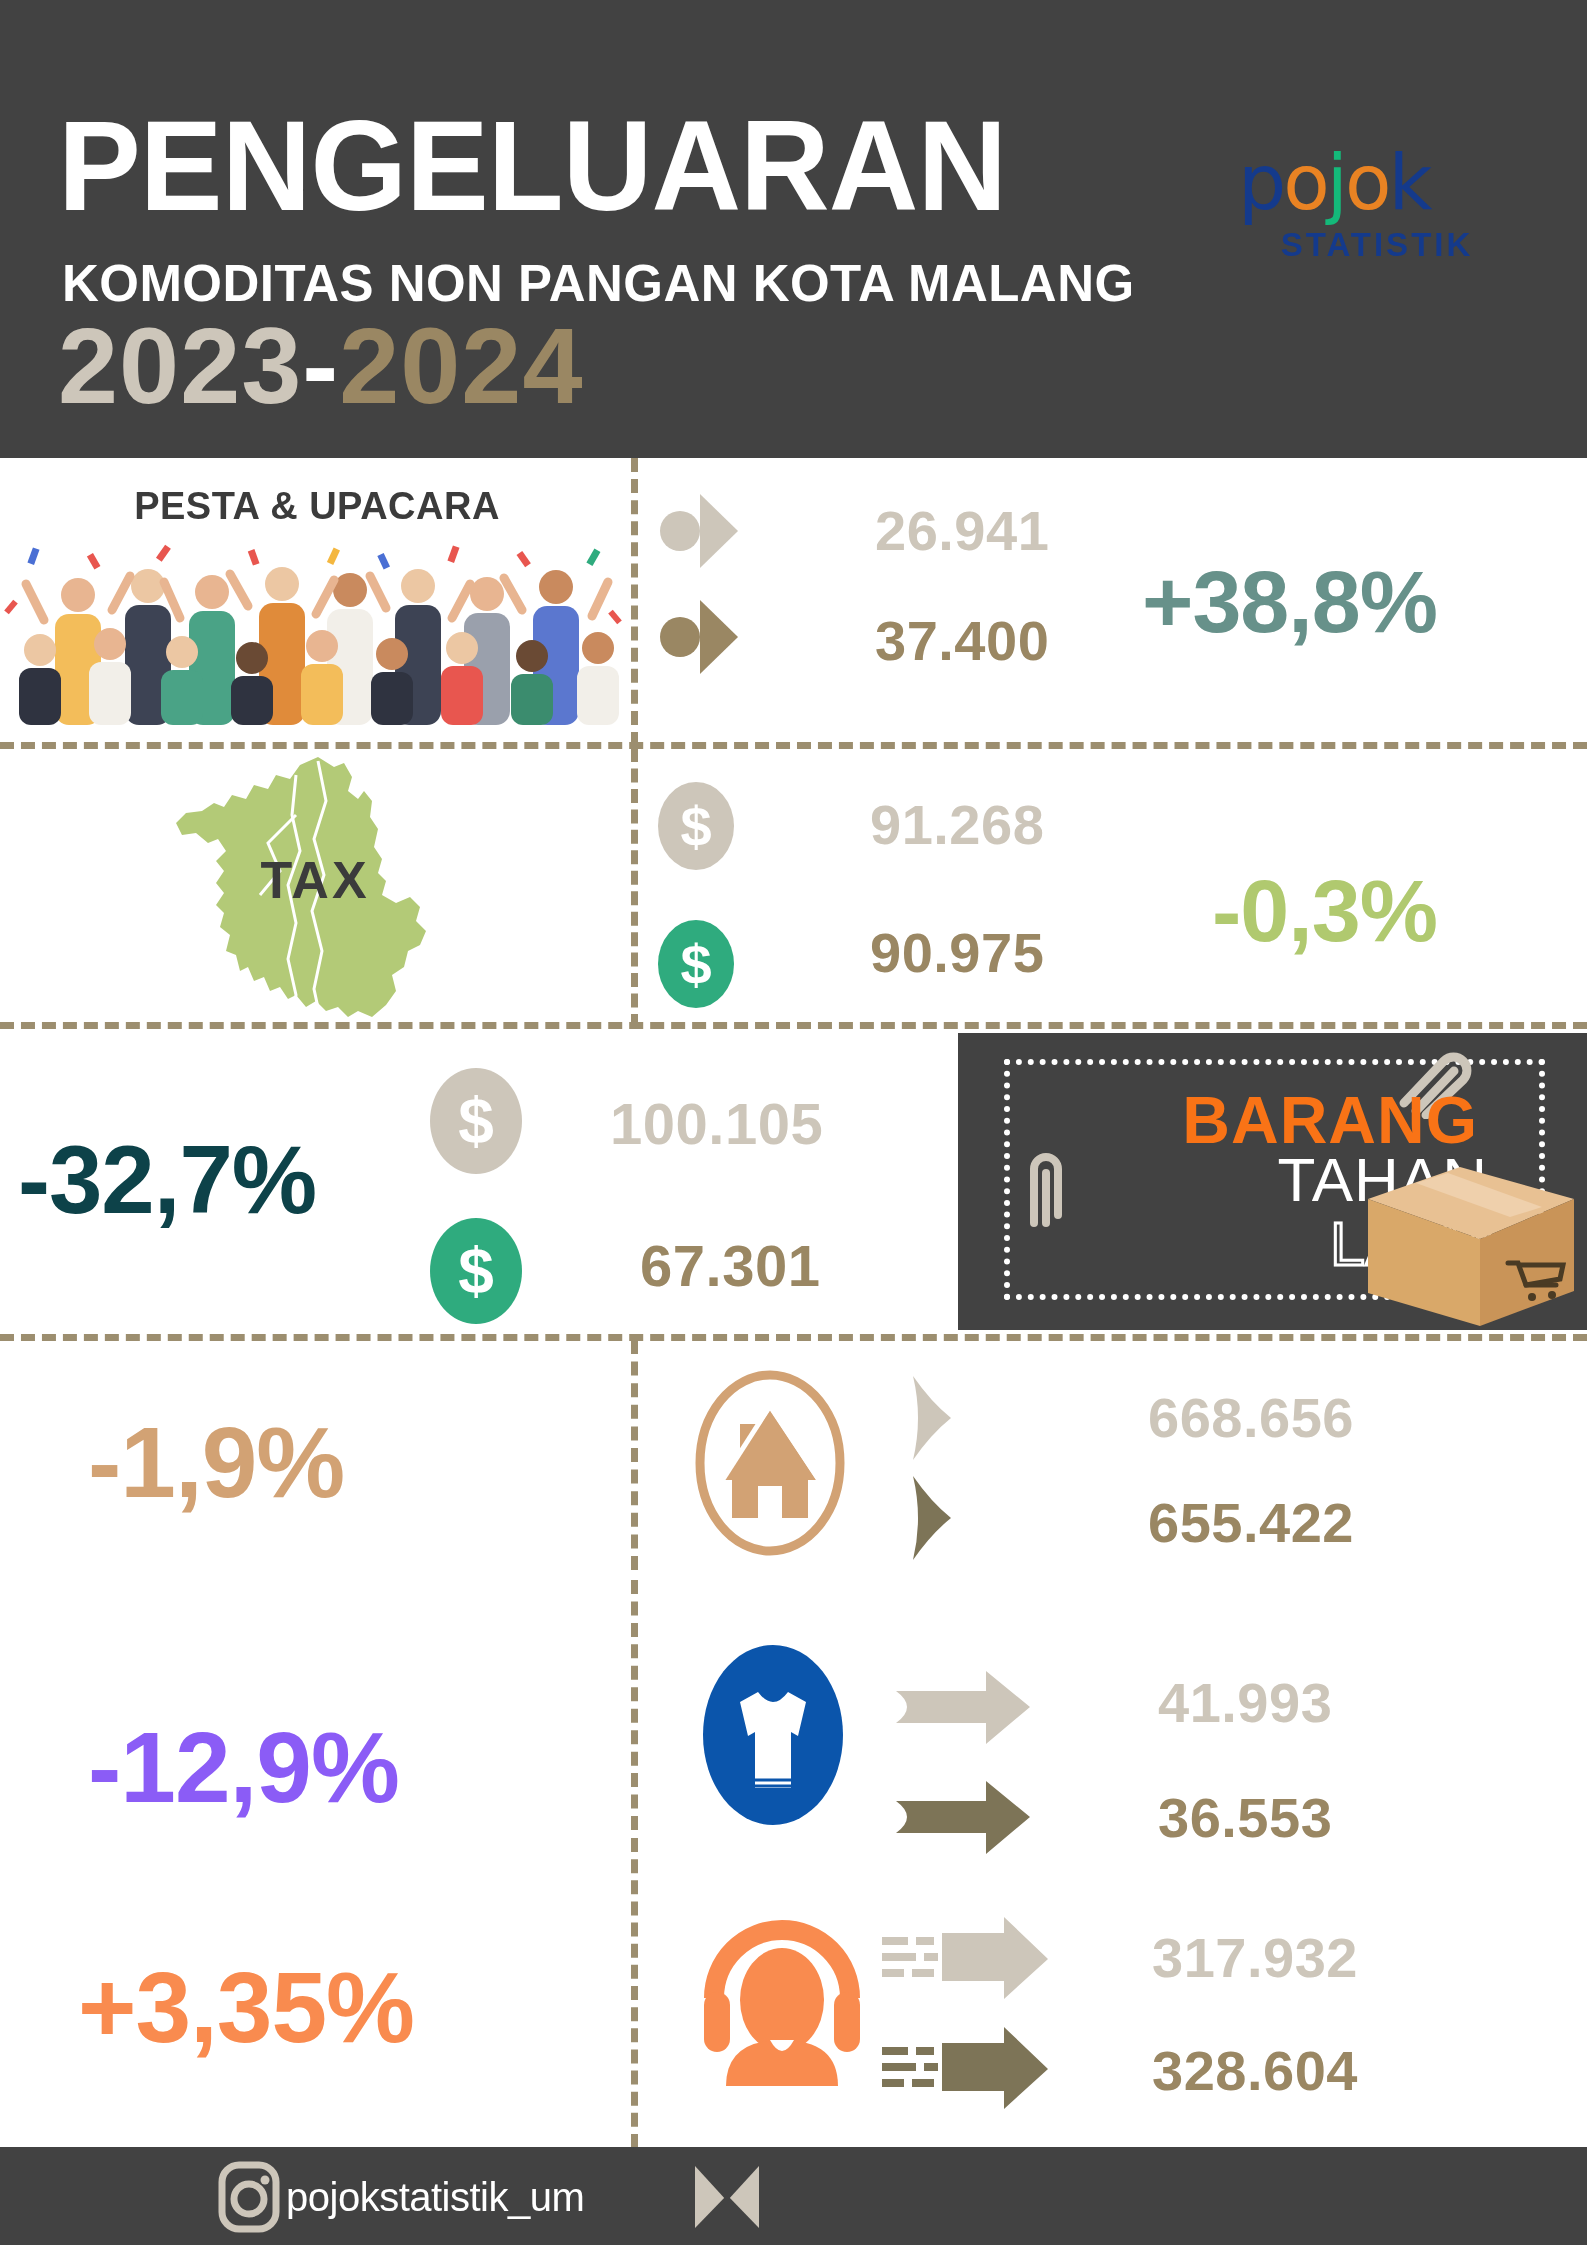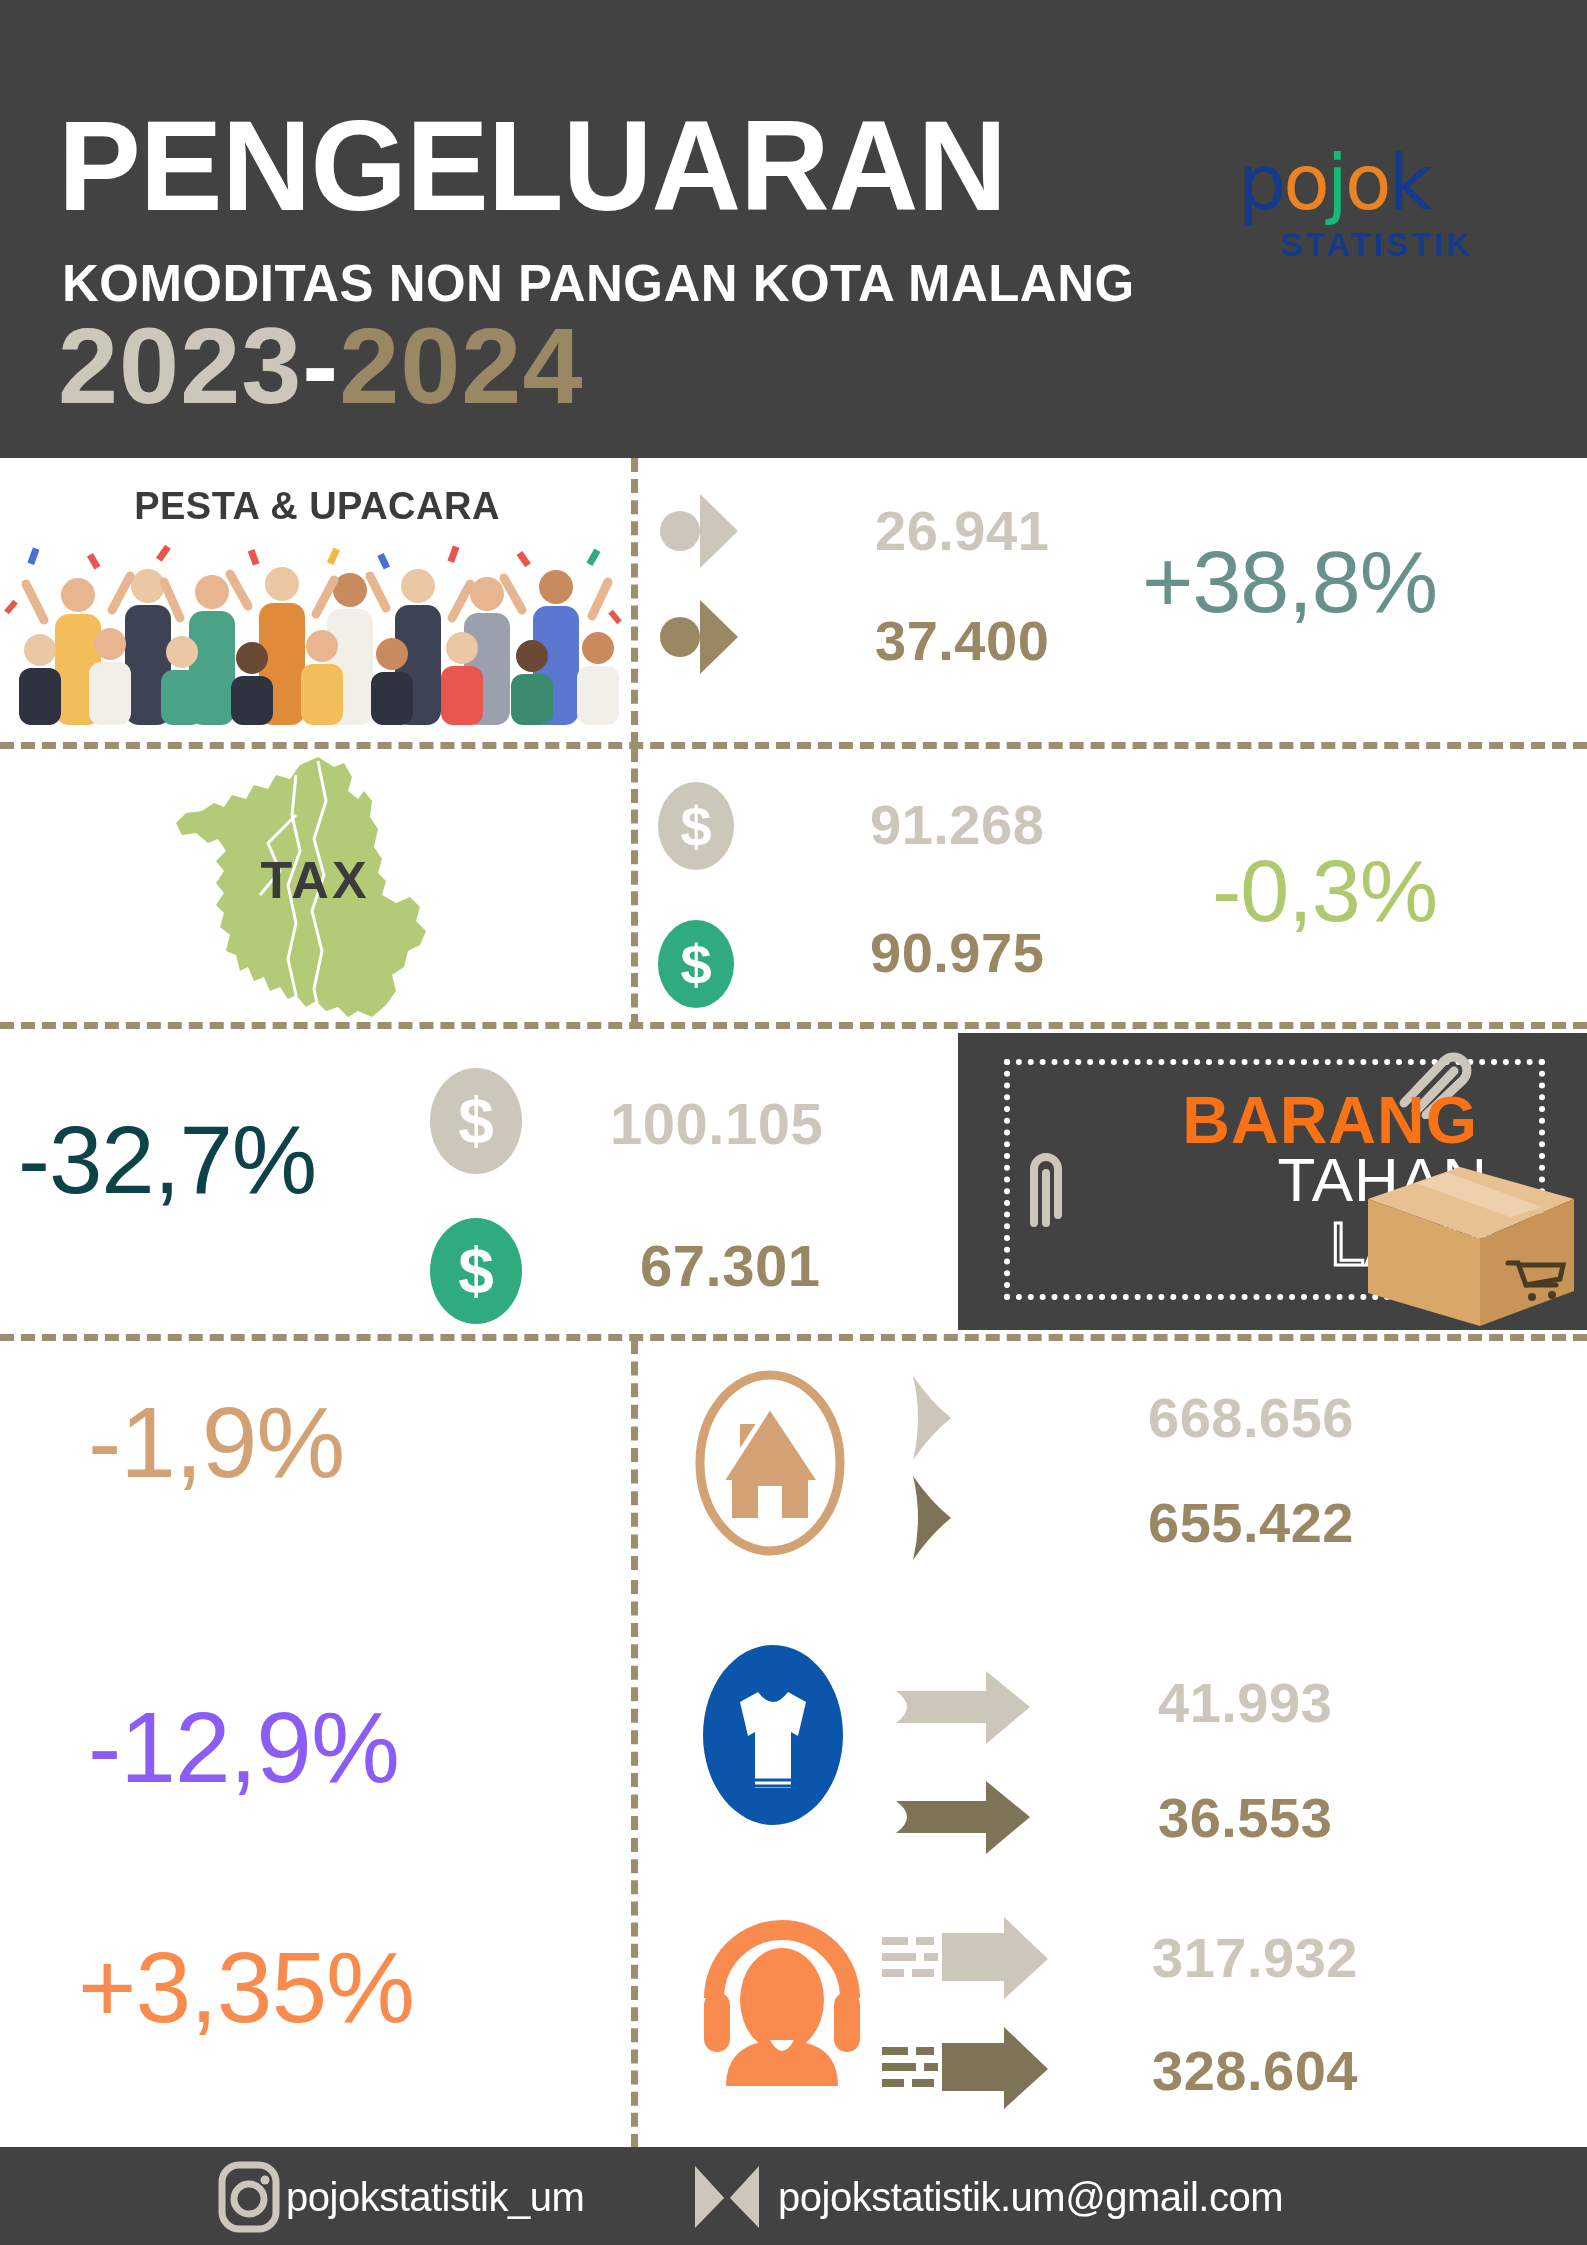--- a/index.html
+++ b/index.html
@@ -78,22 +78,22 @@
   
   .num {
     position:absolute; font-size:52px; font-weight:700;
     font-family:"Liberation Sans", sans-serif; letter-spacing:0.5px;
     white-space:nowrap;
   }
   .num-old { color:#cdc6ba; }
   .num-new { color:#9a8763; }
 
   .pct {
-    position:absolute; font-weight:400; white-space:nowrap;
-    font-family:"Liberation Sans", sans-serif; letter-spacing:-1px;
+    position:absolute; font-weight:700; white-space:nowrap;
+    font-family:"Liberation Sans", sans-serif; letter-spacing:-1px;margin-top:20px;
   }
 
   
   .coin {
     position:absolute; border-radius:50%;
     display:flex; align-items:center; justify-content:center;
     color:#ffffff; font-weight:700;
   }
   .coin-old { background:#cdc6ba; }
   .coin-new { background:#2fab7e; }
@@ -423,15 +423,14 @@
     </svg>
     <span class="ft-text" style="margin-left:6px;">pojokstatistik_um</span>
   </div>
 
   <div class="ft-item" style="left:690px; top:14px;">
     <svg width="74" height="72" viewBox="0 0 74 72">
       <polygon points="5,5 69,5 69,67 5,67" fill="#cdc6ba"></polygon>
       <polygon points="5,5 37,40 69,5" fill="#424242"></polygon>
       <polygon points="5,67 37,34 69,67" fill="#424242"></polygon>
     </svg>
-    <span class="ft-text" style="margin-left:14px;">pojokstatistik.um@gmail.com</span>
   </div>
 </div>
 
 </body></html>

